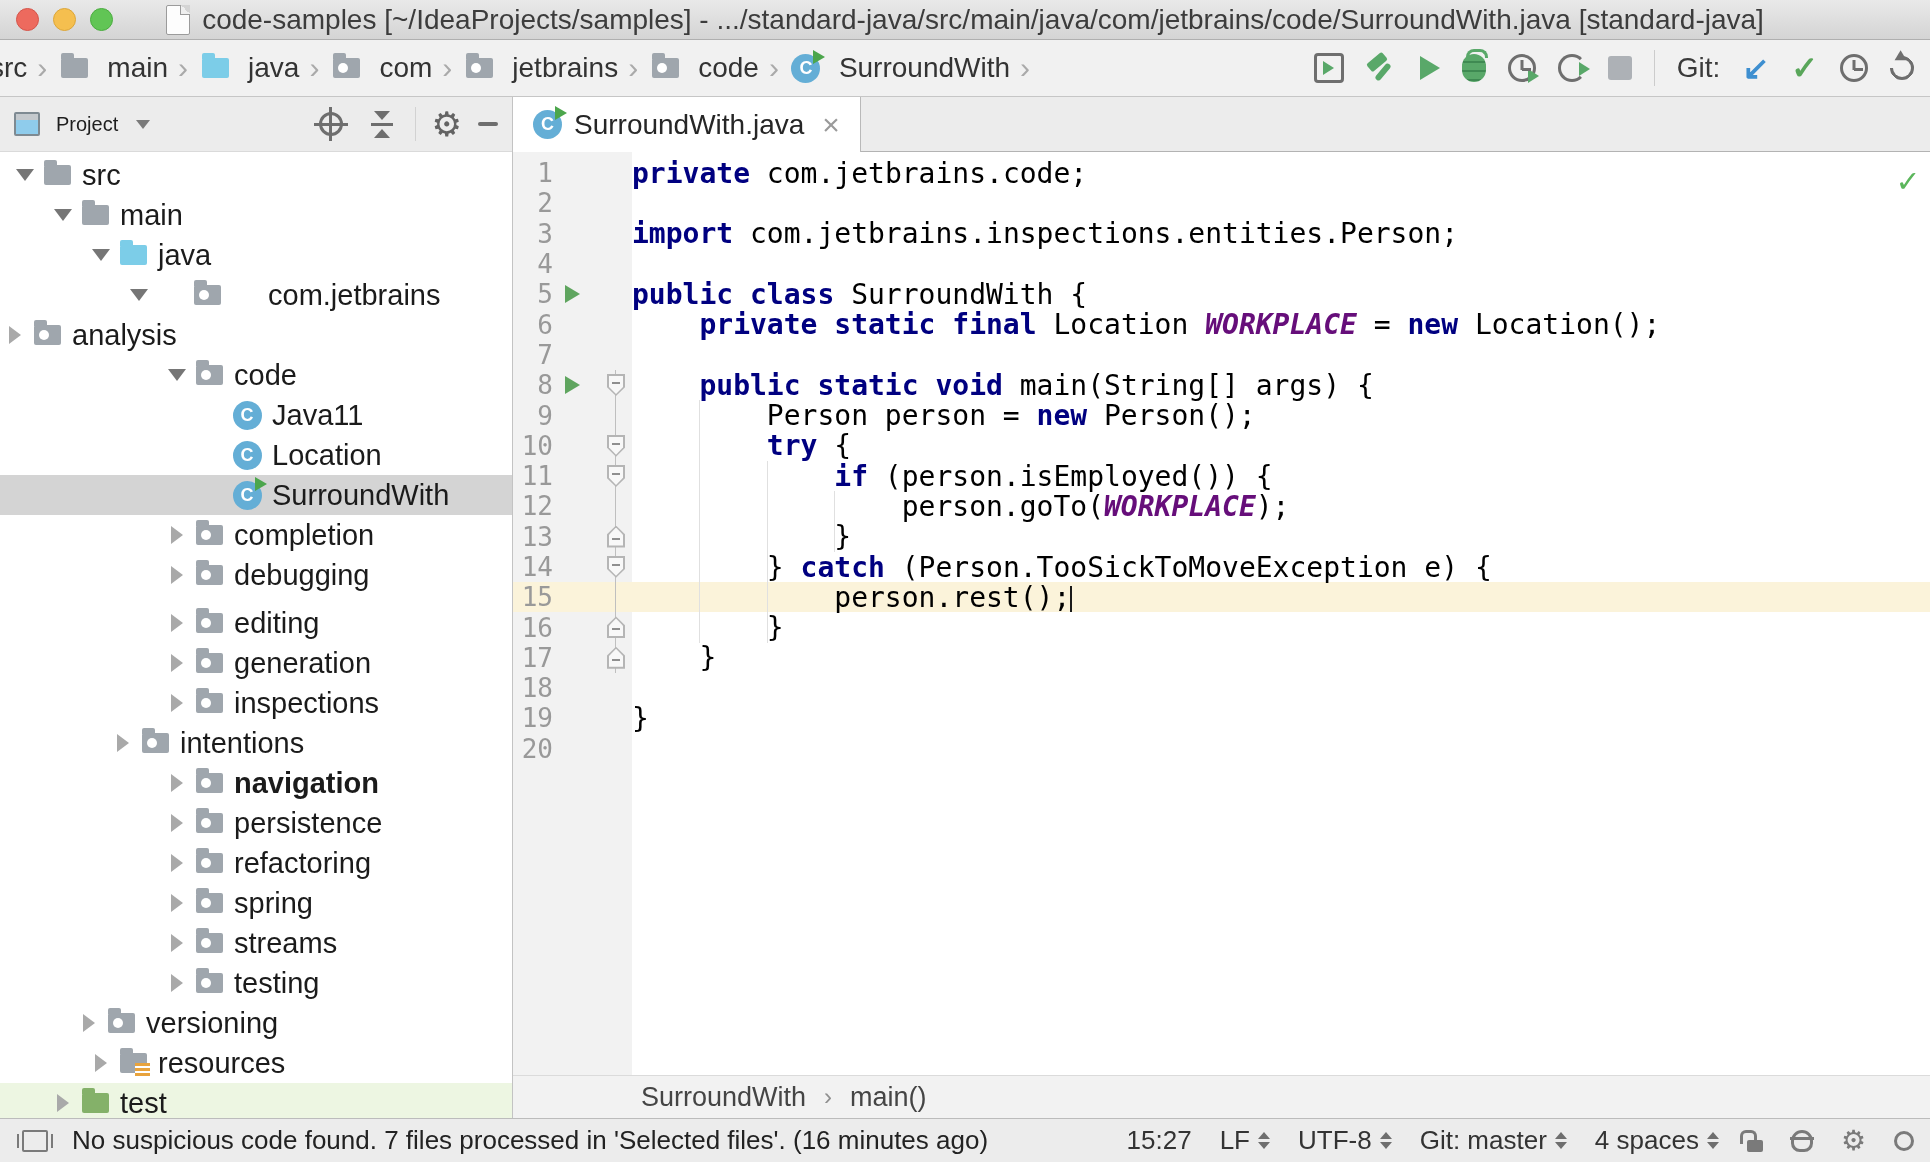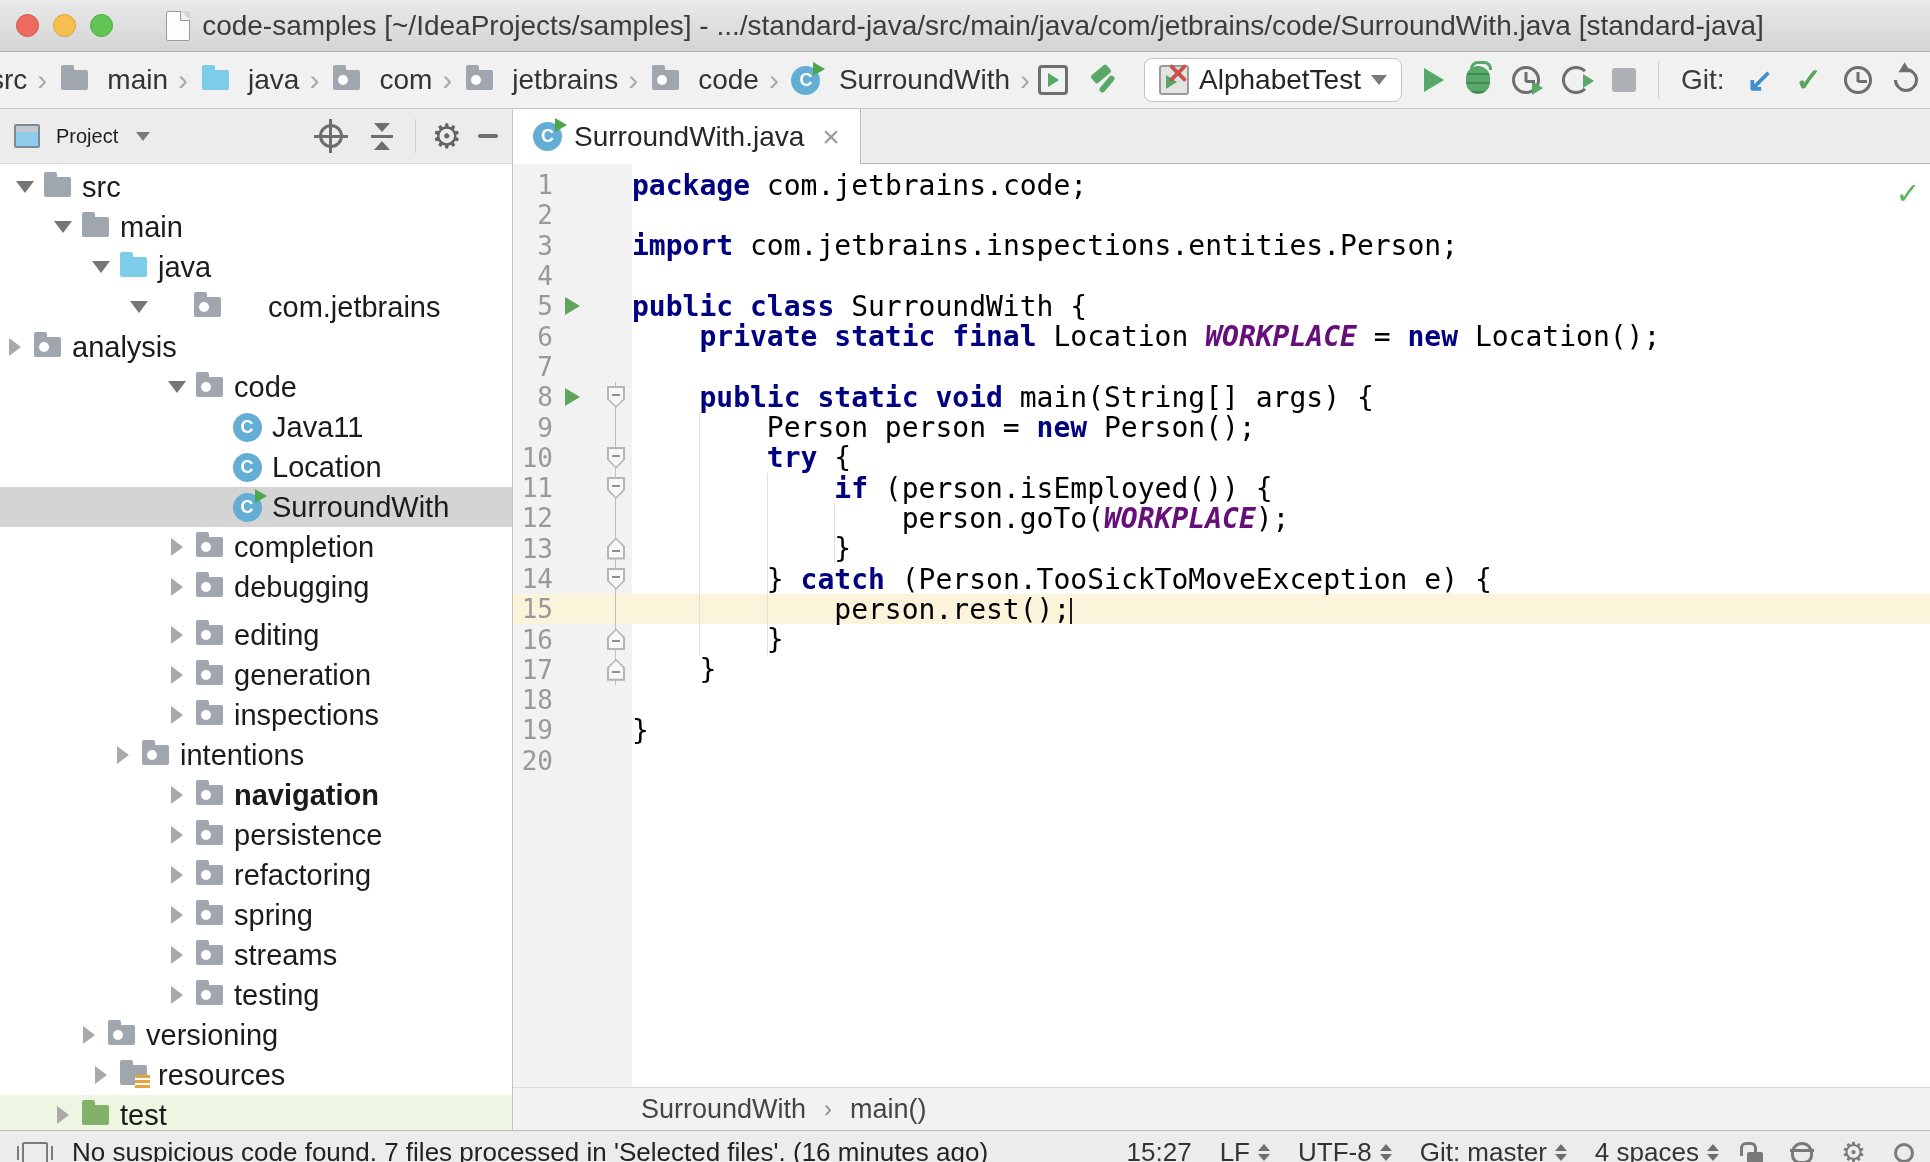--- a/index.html
+++ b/index.html
@@ -1,19 +1,19 @@
 <!DOCTYPE html>
 <html><head>
 <meta charset="utf-8">
 <style>
   * { margin:0; padding:0; box-sizing:border-box; }
   html,body { width:1930px; height:1162px; overflow:hidden; font-family:"Liberation Sans",sans-serif; background:#fff; }
 
   
-  .titlebar { height:52px; background:linear-gradient(#E9E9E9,#D4D4D4); border-bottom:1px solid #AFAFAF;
+  .titlebar { height:40px; background:linear-gradient(#E9E9E9,#D4D4D4); border-bottom:1px solid #AFAFAF;
               display:flex; align-items:center; position:relative; }
   .traffic { display:flex; gap:14px; margin-left:16px; }
   .tl { width:23px; height:23px; border-radius:50%; }
   .tl.red { background:#ED6A5E; border:1px solid #D5554B; }
   .tl.yellow { background:#F5BF4F; border:1px solid #DCA639; }
   .tl.green { background:#61C555; border:1px solid #4BAD40; }
   .title-group { position:absolute; left:0; right:0; display:flex; justify-content:center; align-items:center; gap:12px; pointer-events:none; }
   .doc-icon { width:24px; height:30px; background:#FDFDFD; border:1px solid #9B9B9B; border-radius:2px; position:relative; }
   .doc-icon::after { content:""; position:absolute; right:-1px; top:-1px; width:9px; height:9px;
                      background:linear-gradient(225deg,#D4D4D4 50%,#EFEFEF 50%); border-left:1px solid #9B9B9B; border-bottom:1px solid #9B9B9B; }
@@ -217,29 +217,20 @@
         <span>SurroundWith</span>
       </div>
       <span class="crumb-sep">›</span>
     </div>
 
   <div class="toolbar-right">
     <div class="runwin">
         <i></i>
       </div>
     <div class="hammer"></div>
-    <div class="runconfig">
-      <div class="junit-ic">
-          <span class="g"></span>
-          <span class="x1"></span>
-          <span class="x2"></span>
-        </div>
-      <span class="runconfig-label">AlphabetTest</span>
-      <div class="chev-down"></div>
-    </div>
     <div class="play-tri"></div>
     <div class="bug"></div>
     <div class="clock cov">
         <span class="g"></span>
       </div>
     <div class="profiler">
         <span class="g"></span>
       </div>
     <div class="stop"></div>
     <div class="tb-sep"></div>
@@ -489,21 +480,21 @@
       <div class="tab">
         <div class="clsic run">C</div>
         <span class="tab-label">SurroundWith.java</span>
         <span class="tab-close">×</span>
       </div>
     </div>
 
     <div class="code-area">
       <div class="gutter-bg"></div>
       <div class="code-lines" id="code-lines">
-          <div class="code-line"><span class="ln">1</span><span class="runcol"></span><span class="foldcol"></span><span class="codetext"><span class="k">package</span><span> com.jetbrains.code;</span></span></div>
+          <div class="code-line"><span class="ln">1</span><span class="runcol"></span><span class="foldcol"></span><span class="codetext"><span class="k">private</span><span> com.jetbrains.code;</span></span></div>
           <div class="code-line"><span class="ln">2</span><span class="runcol"></span><span class="foldcol"></span><span class="codetext"></span></div>
           <div class="code-line"><span class="ln">3</span><span class="runcol"></span><span class="foldcol"></span><span class="codetext"><span class="k">import</span><span> com.jetbrains.inspections.entities.Person;</span></span></div>
           <div class="code-line"><span class="ln">4</span><span class="runcol"></span><span class="foldcol"></span><span class="codetext"></span></div>
           <div class="code-line"><span class="ln">5</span><span class="runcol"><span class="tri"></span></span><span class="foldcol"></span><span class="codetext"><span class="k">public class</span><span> SurroundWith {</span></span></div>
           <div class="code-line"><span class="ln">6</span><span class="runcol"></span><span class="foldcol"></span><span class="codetext"><span>    </span><span class="k">private static final</span><span> Location </span><span class="f">WORKPLACE</span><span> = </span><span class="k">new</span><span> Location();</span></span></div>
           <div class="code-line"><span class="ln">7</span><span class="runcol"></span><span class="foldcol"></span><span class="codetext"></span></div>
           <div class="code-line"><span class="ln">8</span><span class="runcol"><span class="tri"></span></span><span class="foldcol hasline"><span class="fold down"><span class="outer"></span><span class="inner"></span><span class="dash"></span></span></span><span class="codetext"><span>    </span><span class="k">public static void</span><span> main(String[] args) {</span></span></div>
           <div class="code-line"><span class="ln">9</span><span class="runcol"></span><span class="foldcol hasline"></span><span class="codetext"><span>        Person person = </span><span class="k">new</span><span> Person();</span></span></div>
           <div class="code-line"><span class="ln">10</span><span class="runcol"></span><span class="foldcol hasline"><span class="fold down"><span class="outer"></span><span class="inner"></span><span class="dash"></span></span></span><span class="codetext"><span>        </span><span class="k">try</span><span> {</span></span></div>
           <div class="code-line"><span class="ln">11</span><span class="runcol"></span><span class="foldcol hasline"><span class="fold down"><span class="outer"></span><span class="inner"></span><span class="dash"></span></span></span><span class="codetext"><span>            </span><span class="k">if</span><span> (person.isEmployed()) {</span></span></div>

